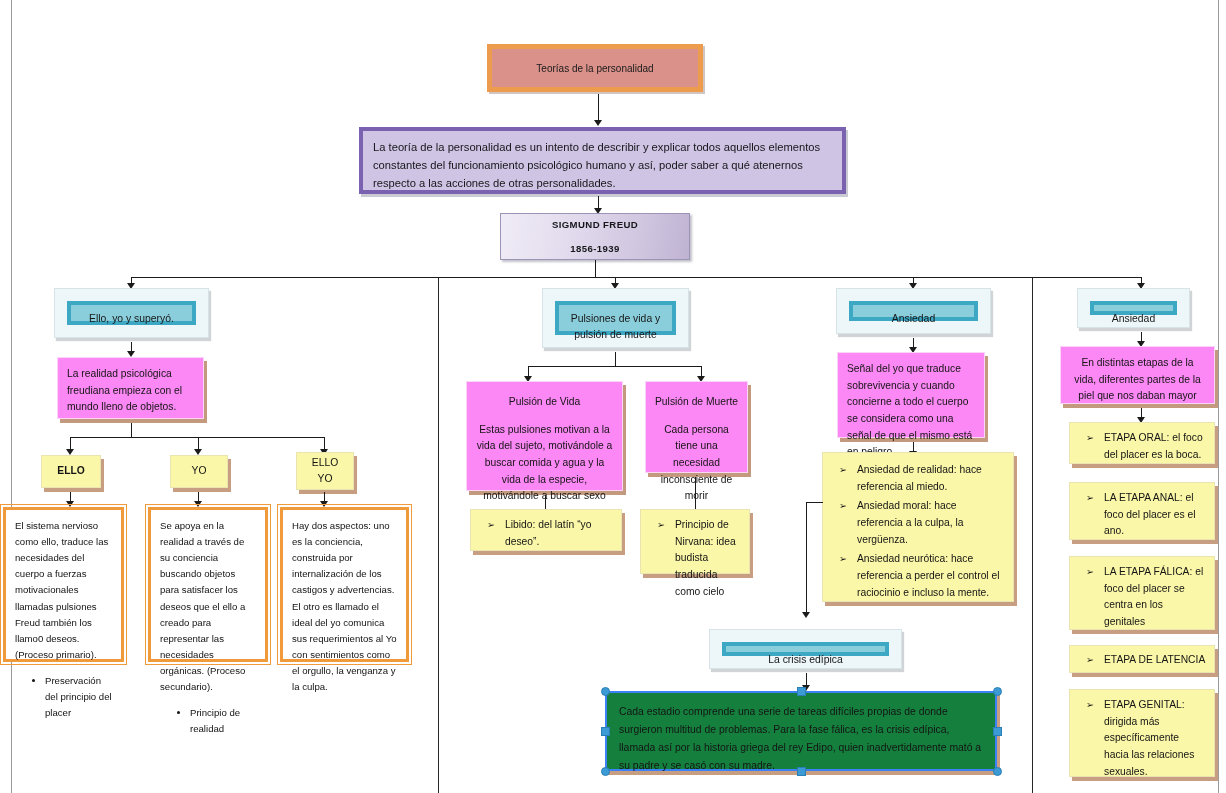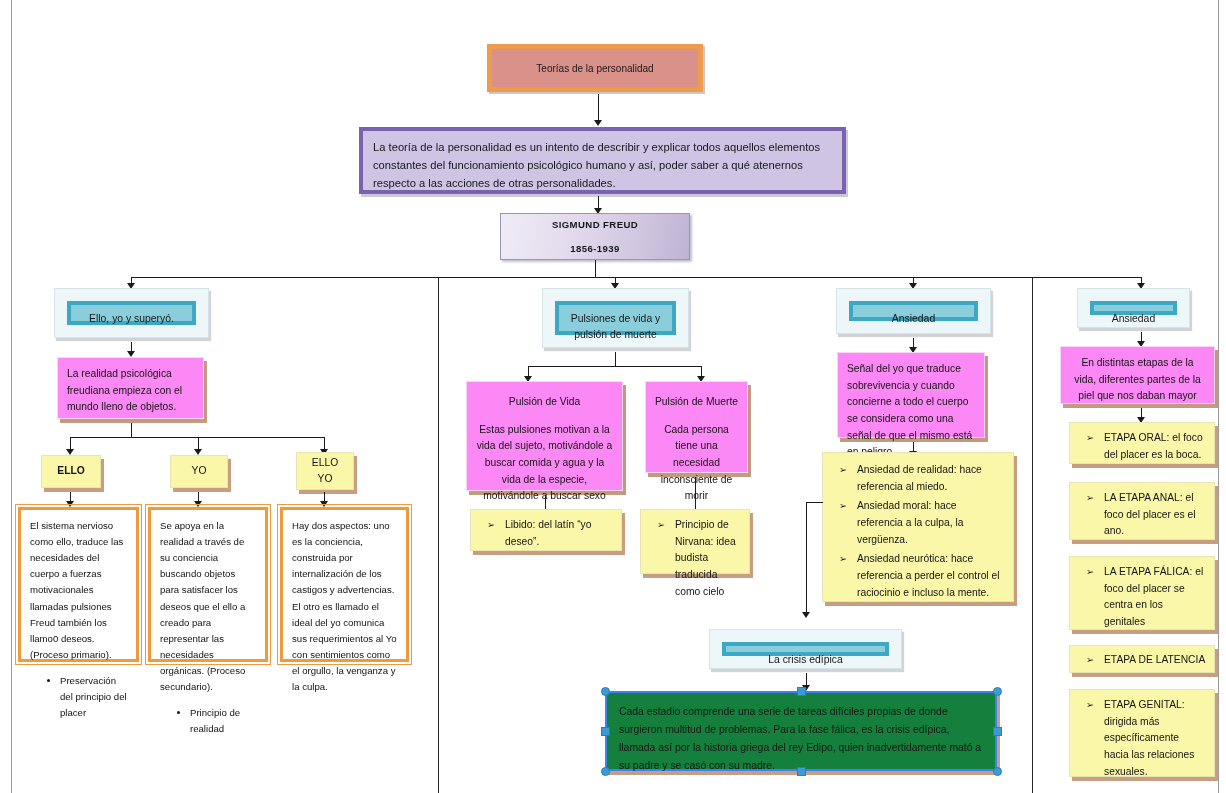--- a/index.html
+++ b/index.html
@@ -277,21 +277,21 @@
   <div class="conn-v" style="left:198px; top:492px; height:11px;"></div>
   <div class="arrow-down" style="left:194px; top:501px;"></div>
 
   <div class="node yellow-box center" style="left:296px; top:452px; width:58px; height:38px;">
     <span style="white-space:pre-line;">ELLO
 YO</span>
   </div>
   <div class="conn-v" style="left:324px; top:492px; height:11px;"></div>
   <div class="arrow-down" style="left:320px; top:501px;"></div>
 
-  <div class="node orange-box" style="left:18px; top:507px; width:121px; height:155px;">
+  <div class="node orange-box" style="left:3px; top:507px; width:121px; height:155px;">
     <div>El sistema nervioso como ello, traduce las necesidades del cuerpo a fuerzas motivacionales llamadas pulsiones Freud también los llamo0 deseos. (Proceso primario).</div>
     <ul class="dot-list">
       <li>Preservación del principio del placer</li>
     </ul>
   </div>
 
   <div class="node orange-box" style="left:148px; top:507px; width:120px; height:155px;">
     <div>Se apoya en la realidad a través de su conciencia buscando objetos para satisfacer los deseos que el ello a creado para representar las necesidades orgánicas. (Proceso secundario).</div>
     <ul class="dot-list">
       <li>Principio de realidad</li>

